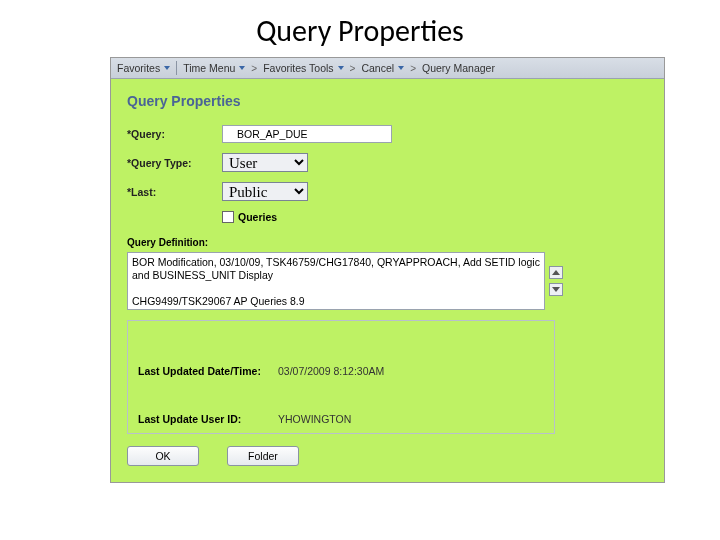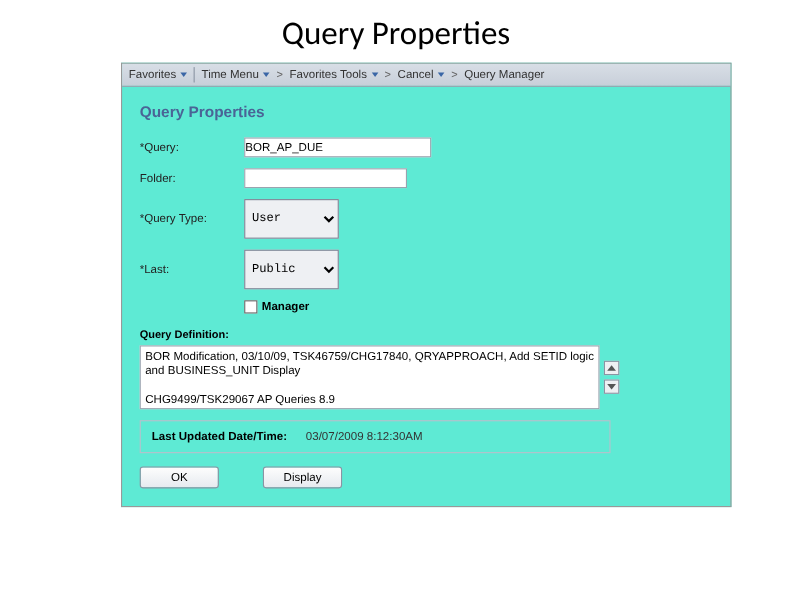--- a/index.html
+++ b/index.html
@@ -15,21 +15,21 @@
     font-size: 30px;
     font-family: Calibri, Arial, sans-serif;
     text-align: center;
     padding: 12px 0 8px 0;
     font-weight: 400;
     color: #000;
   }
   .app-frame {
     border: 1px solid #999;
     margin: 0 55px 0 110px;
-    background: #5eead4;
+    background: #bef264;
   }
   .breadcrumb {
     background: linear-gradient(#d8dee6, #c8cfd9);
     border-bottom: 1px solid #9aa3af;
     padding: 3px 6px;
     display: flex;
     align-items: center;
     font-size: 10.5px;
     color: #333;
     gap: 6px;
@@ -64,40 +64,40 @@
     font-size: 14px;
     margin-bottom: 16px;
   }
   .form-row {
     display: flex;
     align-items: center;
     margin-bottom: 10px;
   }
   .form-label {
     width: 95px;
-    font-weight: normal;
+    font-weight: bold;
     font-size: 10.5px;
     color: #222;
   }
   .text-input {
     border: 1px solid #9aa3af;
     height: 18px;
-    padding: 1px 0;
+    padding: 1px 14px;
     font-size: 10.5px;
     font-family: inherit;
     background: #fff;
   }
   .w-query { width: 170px; }
   .w-desc { width: 195px; }
   .w-folder { width: 148px; }
   .select {
     border: 1px solid #7a8494;
-    height: 36px;
-    font-size: 11px;
-    font-family: Liberation Mono, monospace;
+    height: 19px;
+    font-size: 15px;
+    font-family: Liberation Serif, serif;
     background: #eef0f3;
     width: 86px;
     padding: 0 2px;
   }
   .checkbox-row {
     display: flex;
     align-items: center;
     margin: 8px 0 14px 95px;
     gap: 8px;
   }
@@ -165,30 +165,31 @@
     border: 1px solid #b8c0cb;
     padding: 8px 10px;
     margin-bottom: 12px;
     width: 428px;
   }
   .meta-row {
     display: flex;
     align-items: flex-end;
     font-size: 10.5px;
     margin-bottom: 4px;
+    margin-top: 36px;
   }
   .meta-row:last-child { margin-bottom: 0; }
   .meta-label {
     width: 140px;
     font-weight: bold;
   }
   .meta-value { color: #333; }
   .button-row {
     display: flex;
-    gap: 40px;
+    gap: 28px;
   }
   .btn {
     min-width: 72px;
     height: 20px;
     border: 1px solid #8a94a3;
     border-radius: 3px;
     background: linear-gradient(#fdfdfd, #e6eaef);
     font-size: 10.5px;
     cursor: pointer;
     padding: 0 12px;
@@ -229,43 +230,39 @@
 
   <div class="content">
     <div class="page-heading">Query Properties</div>
 
     <div class="form-row">
       <div class="form-label">*Query:</div>
       <input class="text-input w-query" value="BOR_AP_DUE" style="">
     </div>
 
 
-    <div class="form-row">
-      <div class="form-label">Folder:</div>
-      <input class="text-input w-folder" value="" style="">
-    </div>
 
     <div class="form-row">
       <div class="form-label">*Query Type:</div>
       <select class="select">
         <option>User</option>
       </select>
     </div>
 
     <div class="form-row">
       <div class="form-label">*Last:</div>
       <select class="select">
         <option>Public</option>
       </select>
     </div>
 
     <div class="checkbox-row">
       <div class="cb-wrap">
         <span class="cb"></span>
-        <span class="cb-label">Manager</span>
+        <span class="cb-label">Queries</span>
       </div>
     </div>
 
     <div class="def-label">Query Definition:</div>
     <div class="def-wrap">
       <textarea class="textarea" style="">BOR Modification, 03/10/09, TSK46759/CHG17840, QRYAPPROACH, Add SETID logic and BUSINESS_UNIT Display
 
 CHG9499/TSK29067 AP Queries 8.9</textarea>
       <div class="spinner">
         <div class="spin-btn">
@@ -275,21 +272,25 @@
             <span class="arr-down"></span>
           </div>
       </div>
     </div>
 
     <div class="meta-box">
       <div class="meta-row">
         <div class="meta-label">Last Updated Date/Time:</div>
         <div class="meta-value">03/07/2009  8:12:30AM</div>
       </div>
+      <div class="meta-row">
+        <div class="meta-label">Last Update User ID:</div>
+        <div class="meta-value">YHOWINGTON</div>
+      </div>
     </div>
 
     <div class="button-row">
       <button class="btn">OK</button>
-      <button class="btn">Display</button>
+      <button class="btn">Folder</button>
     </div>
 
   </div>
 </div>
 
 </body></html>

